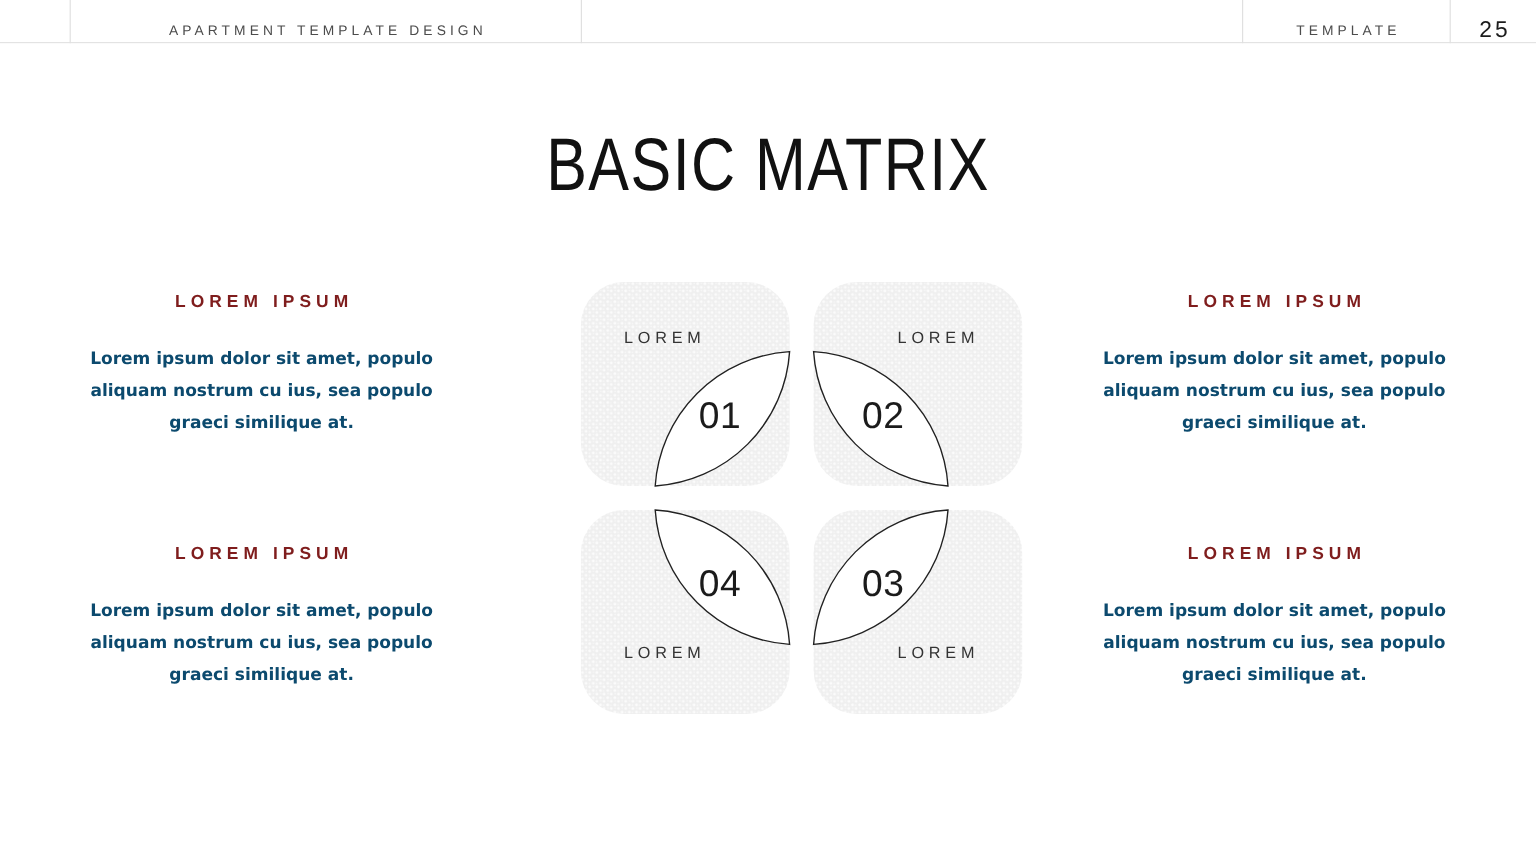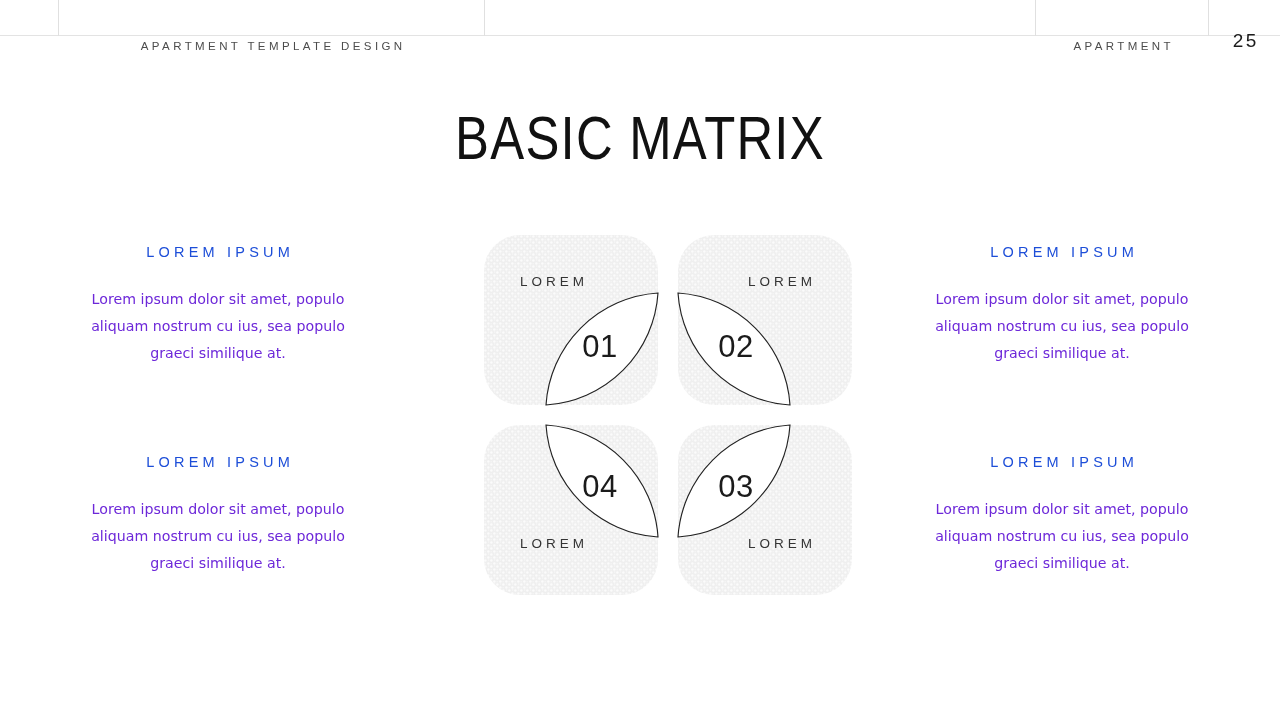--- a/index.html
+++ b/index.html
@@ -24,21 +24,21 @@
     width: 1280px;
     height: 36px;
     border-bottom: 1px solid #e3e3e3;
     box-sizing: border-box;
   }
   .header-cell {
     position: absolute;
     top: 0;
     height: 52px;
     display: flex;
-    align-items: flex-end;
+    align-items: center;
     justify-content: center;
     box-sizing: border-box;
   }
   .header-rule {
     position: absolute;
     top: 0;
     width: 1px;
     height: 36px;
     background: #e0e0e0;
   }
@@ -101,32 +101,33 @@
   .side-tl { left: 68px;  top: 244px; }
   .side-bl { left: 68px;  top: 454px; }
   .side-tr { left: 912px; top: 244px; }
   .side-br { left: 912px; top: 454px; }
 
   .side-heading {
     font-family: "Liberation Sans Narrow", "Liberation Sans", sans-serif;
     font-size: 14.5px;
     letter-spacing: 4.2px;
     text-indent: 4.2px;
-    color: #1d4ed8;
-    font-weight: 400;
+    color: #7f1d1d;
+    font-weight: 700;
     margin: 0 0 26px 0;
     white-space: nowrap;
   }
   .side-body {
     font-family: "DejaVu Sans", sans-serif;
     font-size: 14.2px;
     line-height: 27px;
-    color: #6d28d9;
+    color: #0c4a6e;
     margin: 0;
     padding: 0 2px;
+    font-weight: bold;
   }
 
   
   .matrix {
     position: absolute;
     left: 484px;
     top: 235px;
     width: 368px;
     height: 360px;
   }
@@ -155,21 +156,21 @@
   <div class="header-rule" style="left:1035px"></div>
   <div class="header-rule" style="left:1208px"></div>
 
   <div class="header-cell hdr-title">
     <span class="hdr-text">APARTMENT TEMPLATE DESIGN</span>
   </div>
   <div class="header-cell hdr-mid">
     <span class="hdr-text"></span>
   </div>
   <div class="header-cell hdr-contents">
-    <span class="hdr-text">APARTMENT</span>
+    <span class="hdr-text">TEMPLATE</span>
   </div>
   <div class="header-cell hdr-page">
     <span class="hdr-num">25</span>
   </div>
 </div>
 
 <div class="slide-title">BASIC MATRIX</div>
 
 <div class="side-block side-tl">
   <div class="side-heading">LOREM IPSUM</div>

